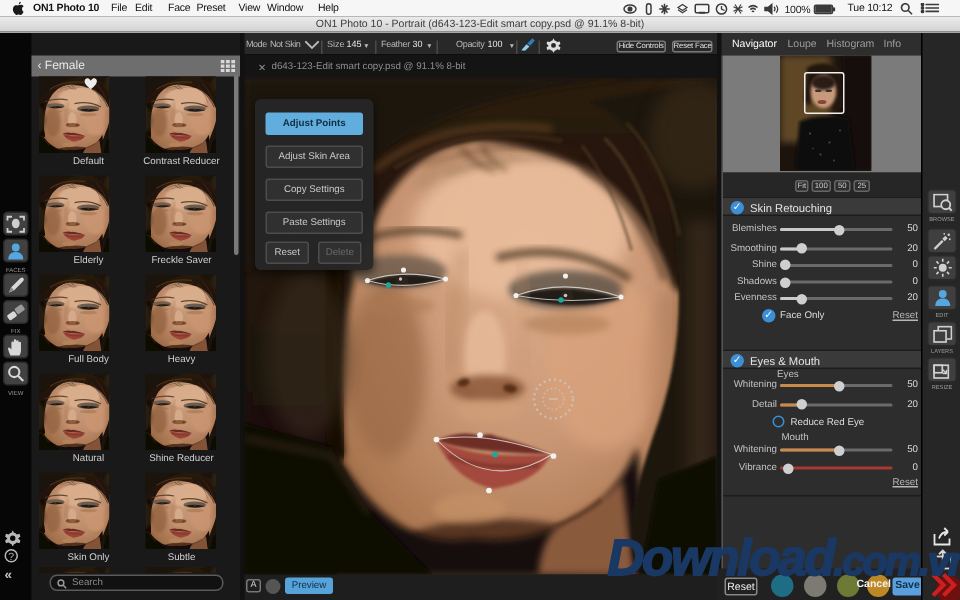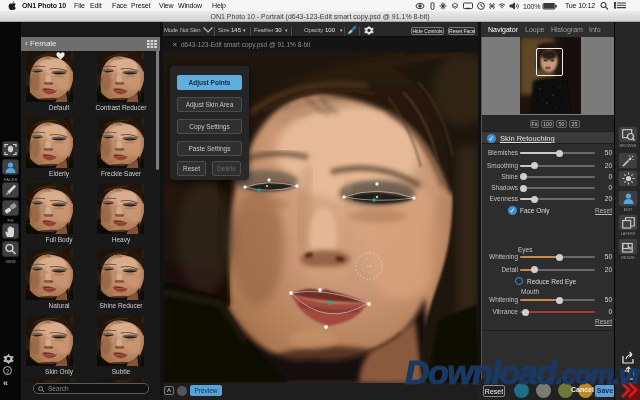--- a/index.html
+++ b/index.html
@@ -418,21 +418,21 @@
           <use href="#navpic" width="61" height="77"></use>
         </svg>
       <div class="abs" style="left:54px;top:11px;width:27px;height:28px;border:1.5px solid #f0f0f0;border-radius:2px;"></div>
     </div>
     <div id="fitrow" class="abs">
       <div class="fitbtn" style="left:48px;width:9px;">Fit</div>
       <div class="fitbtn" style="left:59px;width:13px;">100</div>
       <div class="fitbtn" style="left:74px;width:11px;">50</div>
       <div class="fitbtn" style="left:87px;width:11px;">25</div>
     </div>
-    <div class="sechdr" style="top:94px;"><span class="chk" style="left:5px;top:2px;">✓</span><span style="margin-left:18px;text-decoration:underline;">Skin Retouching</span></div>
+    <div class="sechdr" style="top:94px;"><span class="chk" style="left:5px;top:2px;">✓</span><span style="margin-left:18px;">Skin Retouching</span></div>
     <div class="slabel" style="left:0px;top:112px;">Blemishes</div>
       <div class="track" style="left:38px;top:115px;width:75px;"></div>
       <div class="fill" style="left:38px;top:115px;width:39px;"></div>
       <div class="knob" style="left:74px;top:115px;"></div>
       <div class="sval" style="left:116px;top:112px;">50</div>
     <div class="slabel" style="left:0px;top:124.6px;">Smoothing</div>
       <div class="track" style="left:38px;top:127.6px;width:75px;"></div>
       <div class="fill" style="left:38px;top:127.6px;width:15px;"></div>
       <div class="knob" style="left:49px;top:127.6px;"></div>
       <div class="sval" style="left:116px;top:124.6px;">20</div>
@@ -445,20 +445,21 @@
       <div class="knob" style="left:38px;top:150px;"></div>
       <div class="sval" style="left:116px;top:147px;">0</div>
     <div class="slabel" style="left:0px;top:158px;">Evenness</div>
       <div class="track" style="left:38px;top:161px;width:75px;"></div>
       <div class="fill" style="left:38px;top:161px;width:15px;"></div>
       <div class="knob" style="left:49px;top:161px;"></div>
       <div class="sval" style="left:116px;top:158px;">20</div>
     <div class="chk" style="left:26px;top:169px;">✓</div>
       <span class="abs" style="left:38px;top:170px;font-size:6.5px;color:#ddd;">Face Only</span>
     <div class="rst" style="left:113px;top:170px;">Reset</div>
+    <div class="sechdr" style="top:196px;"><span class="chk" style="left:5px;top:2px;">✓</span><span style="margin-left:18px;">Eyes &amp; Mouth</span></div>
     <div class="abs" style="left:36px;top:209px;font-size:6.5px;color:#c2c2c2;">Eyes</div>
     <div class="slabel" style="left:0px;top:216px;">Whitening</div>
       <div class="track" style="left:38px;top:219px;width:75px;"></div>
       <div class="fill" style="left:38px;top:219px;width:39px;background:#c98a4a;"></div>
       <div class="knob" style="left:74px;top:219px;"></div>
       <div class="sval" style="left:116px;top:216px;">50</div>
     <div class="slabel" style="left:0px;top:228.6px;">Detail</div>
       <div class="track" style="left:38px;top:231.6px;width:75px;"></div>
       <div class="fill" style="left:38px;top:231.6px;width:15px;background:#c98a4a;"></div>
       <div class="knob" style="left:49px;top:231.6px;"></div>

